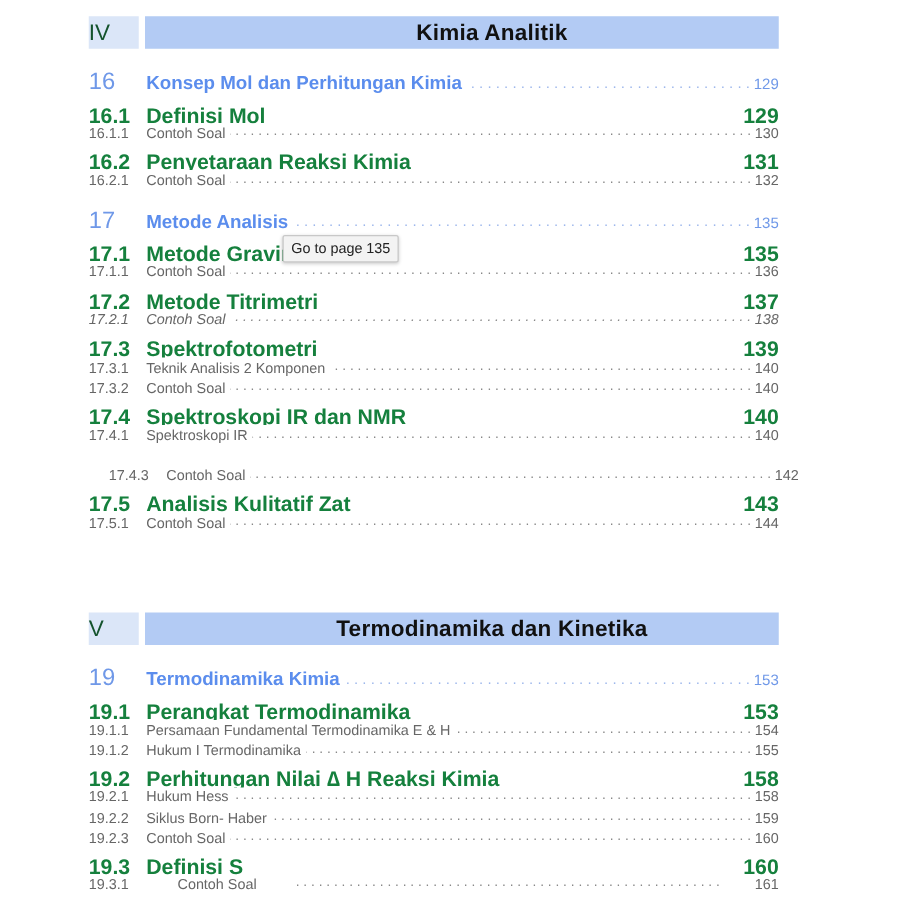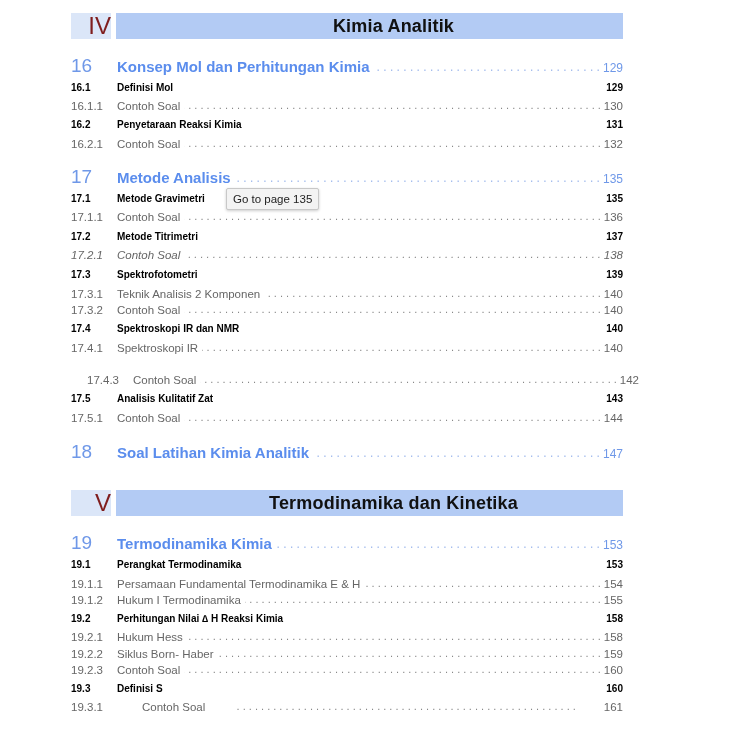--- a/index.html
+++ b/index.html
@@ -2,41 +2,41 @@
 <html><head>
   <meta charset="utf-8">
   <style>
     html, body { margin: 0; padding: 0; background: #ffffff; }
     body { width: 730px; height: 730px; position: relative; overflow: hidden;
            font-family: "Liberation Sans", "DejaVu Sans", sans-serif; color: #1a1a1a; }
     .page { position: absolute; left: 0; top: 0; width: 730px; height: 730px; }
 
     .part-header { position: absolute; left: 71px; width: 552px; height: 26px; }
     .part-num { position: absolute; left: 0; top: 0; width: 40px; height: 26px;
-                background: #dbe6f8; color: #7f1d1d; font-size: 24px; line-height: 26px;
-                text-align: right; }
+                background: #dbe6f8; color: #14532d; font-size: 18px; line-height: 26px;
+                text-align: left; }
     .part-title { position: absolute; left: 45px; top: 0; right: 0; height: 26px;
                   background: #b3cbf4; color: #111; font-size: 18px; font-weight: bold;
                   line-height: 26px; text-align: center; letter-spacing: 0.2px; padding-left: 48px; }
 
     .row { position: absolute; left: 71px; width: 552px; display: flex; align-items: baseline;
            white-space: nowrap; overflow: hidden; }
     .row .num { flex: 0 0 46px; }
     .row .title { flex: 0 0 auto; padding-right: 4px; }
     .row .leader { flex: 1 1 auto; overflow: hidden; position: relative; height: 1em; }
     .row .leader::before { content: ". . . . . . . . . . . . . . . . . . . . . . . . . . . . . . . . . . . . . . . . . . . . . . . . . . . . . . . . . . . . . . . . . . . . . . . . . . . . . . . . . . . . . . . . . . . . . . . . . . . . . . . . . . . . . .";
                            position: absolute; right: 0; top: 0; white-space: nowrap; }
     .row .page-no { flex: 0 0 auto; padding-left: 3px; text-align: right; }
 
     .chapter { height: 22px; font-size: 15px; color: #5b8ded; font-weight: bold; }
     .chapter .num { font-size: 19px; font-weight: normal; color: #6f98e8; }
     .chapter .leader { color: #9db7ec; font-weight: normal; font-size: 12px; }
     .chapter .page-no { font-size: 12px; font-weight: normal; color: #6f98e8; }
 
-    .section { height: 18px; font-size: 10px; font-weight: bold; color: #000000; }
+    .section { height: 18px; font-size: 17px; font-weight: bold; color: #15803d; }
     .section .leader { visibility: hidden; }
 
     .sub { height: 16px; font-size: 11.5px; color: #666; }
     .sub .leader { color: #888; font-size: 11px; }
     .sub .page-no { color: #666; }
 
     .tooltip { position: absolute; left: 226px; top: 188px; height: 20px; padding: 0 6px;
                background: #f3f3f3; border: 1px solid #c8c8c8; border-radius: 2px;
                box-shadow: 0 1px 3px rgba(0,0,0,0.2); font-size: 11.5px; line-height: 20px;
                color: #222; white-space: nowrap; }
@@ -154,26 +154,20 @@
     <span class="leader"></span>
     <span class="page-no">143</span>
   </div>
   <div class="row sub" style="top:411px;">
     <span class="num">17.5.1</span>
     <span class="title">Contoh Soal</span>
     <span class="leader"></span>
     <span class="page-no">144</span>
   </div>
 
-  <div class="row chapter" style="top:441px;">
-    <span class="num">18</span>
-    <span class="title">Soal Latihan Kimia Analitik</span>
-    <span class="leader"></span>
-    <span class="page-no">147</span>
-  </div>
 
   <div class="part-header" style="top:490px;">
     <div class="part-num">V</div>
     <div class="part-title">Termodinamika dan Kinetika</div>
   </div>
 
   <div class="row chapter" style="top:532px;">
     <span class="num">19</span>
     <span class="title">Termodinamika Kimia</span>
     <span class="leader"></span>

